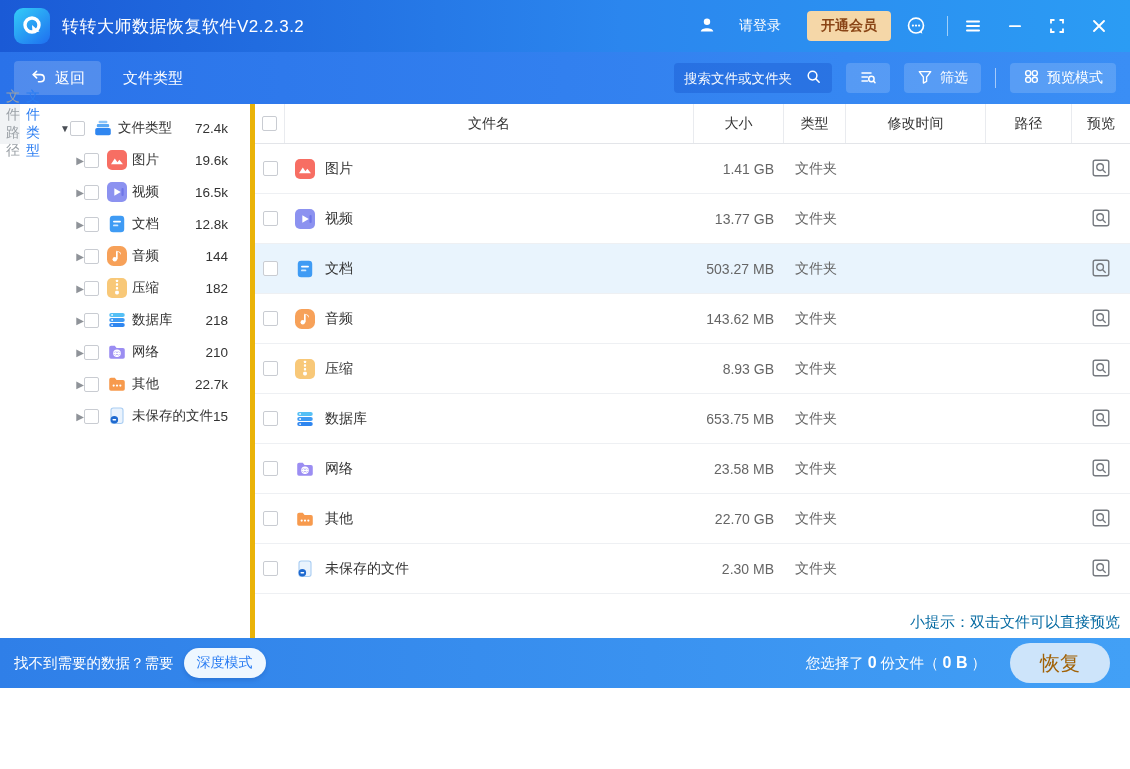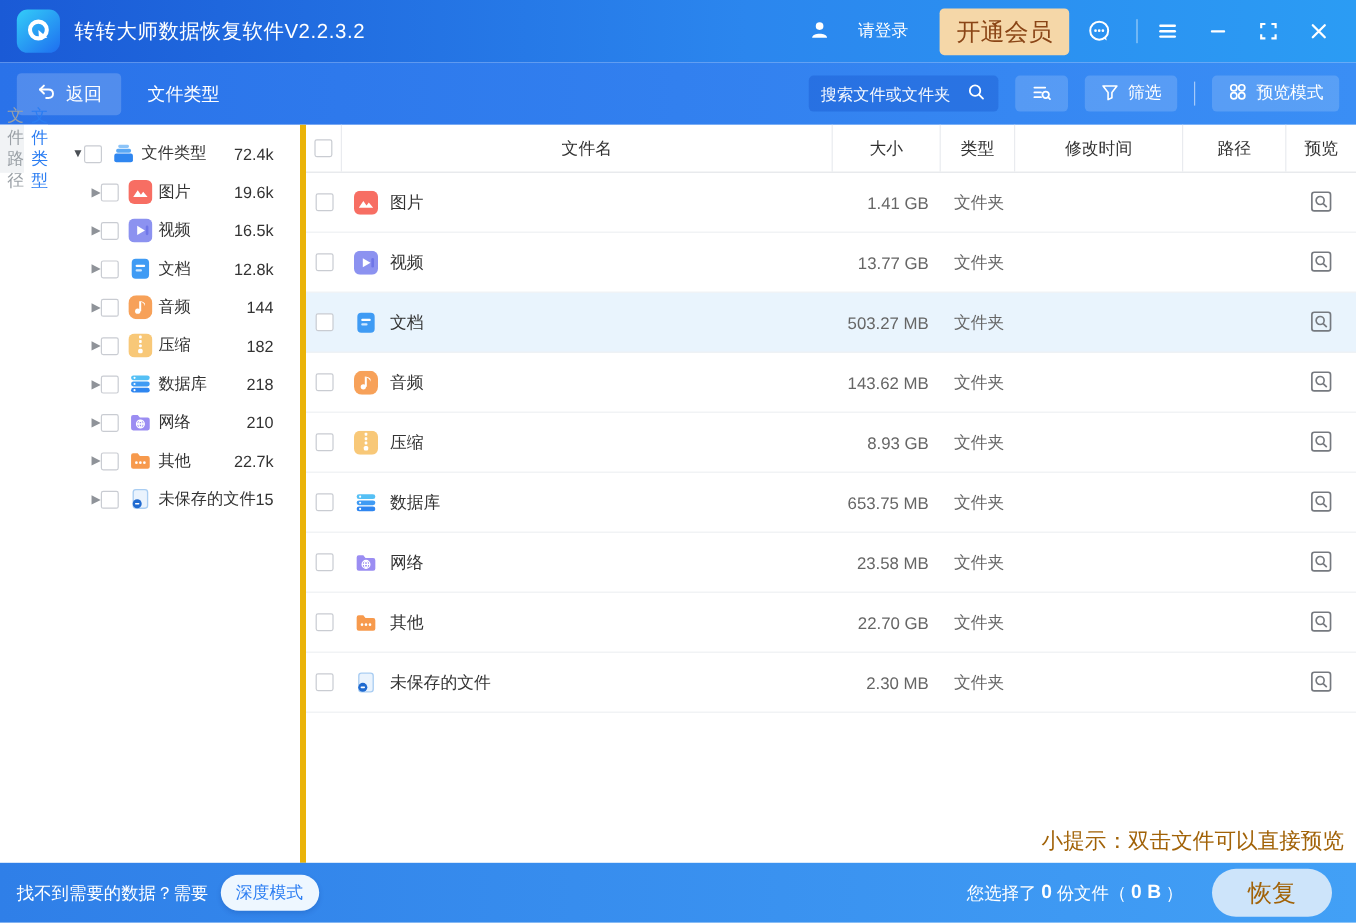--- a/index.html
+++ b/index.html
@@ -1,29 +1,29 @@
 <!DOCTYPE html>
 <html><head>
 <meta charset="utf-8">
 <style>
   * { margin:0; padding:0; box-sizing:border-box; }
   html,body { width:1130px; height:769px; overflow:hidden; }
   body { font-family:"Liberation Sans","DejaVu Sans",sans-serif; font-size:14px; color:#333; background:#fff; }
-  .window { width:1130px; height:769px; display:flex; flex-direction:column; overflow:hidden; }
+  .window { width:1130px; height:688px; display:flex; flex-direction:column; overflow:hidden; }
 
   
   .titlebar { height:52px; flex:0 0 52px; display:flex; align-items:center;
     background:linear-gradient(90deg,#1a5ad6 0%,#2b86ee 55%,#2b9cf4 100%); padding:0 14px; color:#fff; }
   .logo { width:36px; height:36px; border-radius:9px; background:linear-gradient(140deg,#33cdf8,#1e6ef0);
     display:flex; align-items:center; justify-content:center; margin-right:12px; flex:0 0 36px; }
   .app-title { font-size:17px; letter-spacing:.5px; }
   .titlebar .spacer, .toolbar .spacer, .bottombar .spacer { flex:1; }
   .tb-item { display:flex; align-items:center; gap:23px; margin-left:20px; cursor:pointer; }
   .login-label { font-size:14px; }
-  .member-btn { margin-left:26px; background:#f5d7a8; color:#8a4516; font-size:20px; font-weight:normal;
+  .member-btn { margin-left:26px; background:#f5d7a8; color:#8a4516; font-size:14px; font-weight:bold;
     border:none; border-radius:4px; padding:6px 14px; cursor:pointer; }
   .win-icon { width:34px; height:30px; display:flex; align-items:center; justify-content:center; margin-left:8px; cursor:pointer; }
   .tb-divider { width:1px; height:20px; background:rgba(255,255,255,.55); margin-left:14px; }
 
   
   .toolbar { height:52px; flex:0 0 52px; display:flex; align-items:center;
     background:linear-gradient(90deg,#2a72e9,#3a8ef5); padding:0 14px; color:#fff; }
   .back-btn { display:flex; align-items:center; gap:8px; background:rgba(255,255,255,.18);
     border:none; color:#fff; font-size:15px; padding:7px 16px; border-radius:4px; cursor:pointer; }
   .breadcrumb { margin-left:22px; font-size:15px; color:#fff; }
@@ -72,21 +72,21 @@
   .cell { display:flex; align-items:center; font-size:14px; color:#666; }
   .cell.col-name { justify-content:flex-start; padding-left:10px; gap:10px; color:#333; }
   .cell.col-size { justify-content:flex-end; padding-right:10px; }
   .cell.col-type { justify-content:center; padding-left:2px; }
   .cell.col-time, .cell.col-path { justify-content:center; }
   .cell.col-preview { justify-content:center; }
   .row-icon { width:20px; height:20px; flex:0 0 20px; }
   .row-icon svg { width:100%; height:100%; }
   .preview-btn { width:22px; height:22px; background:none; border:none; cursor:pointer; padding:0; }
   .tip-row { flex:1; display:flex; align-items:flex-end; justify-content:flex-end; padding:0 10px 6px 0; }
-  .tip-text { color:#a16207; font-size:18px; }
+  .tip-text { color:#0369a1; font-size:15px; }
 
   
   .bottombar { height:50px; flex:0 0 50px; display:flex; align-items:center;
     background:linear-gradient(90deg,#2f7fe8,#42a0f6); color:#fff; padding:0 14px; }
   .question-text { font-size:14.5px; font-weight:normal; }
   .deep-mode-btn { margin-left:10px; background:#eef7ff; color:#2b7df2; border:none; border-radius:15px;
     font-size:14px; padding:6px 13px; cursor:pointer; box-shadow:0 2px 4px rgba(0,40,120,.18);font-family:Liberation Serif, serif; }
   .selection-text { font-size:14.5px; margin-right:24px; display:flex; align-items:center; gap:4px; }
   .selection-text b { font-size:16px; }
   .recover-btn { width:100px; height:40px; border:none; border-radius:20px; background:#cde4fa; color:#a16207;

